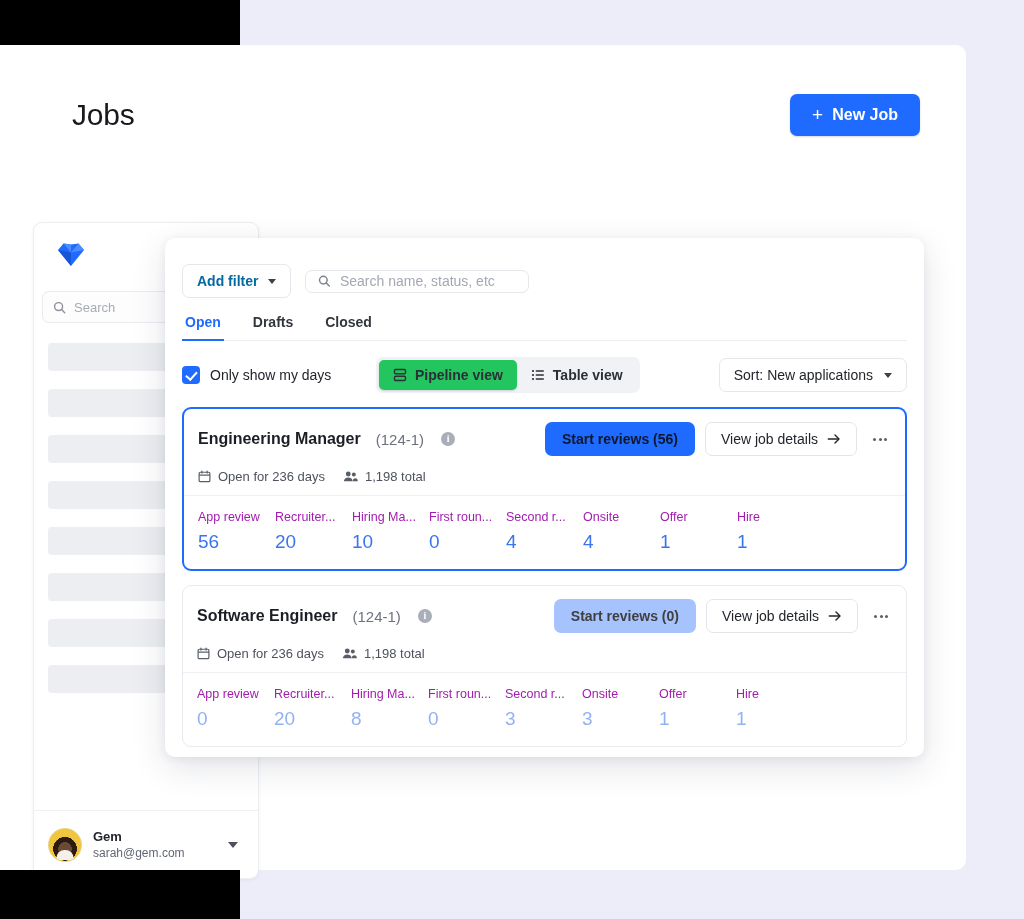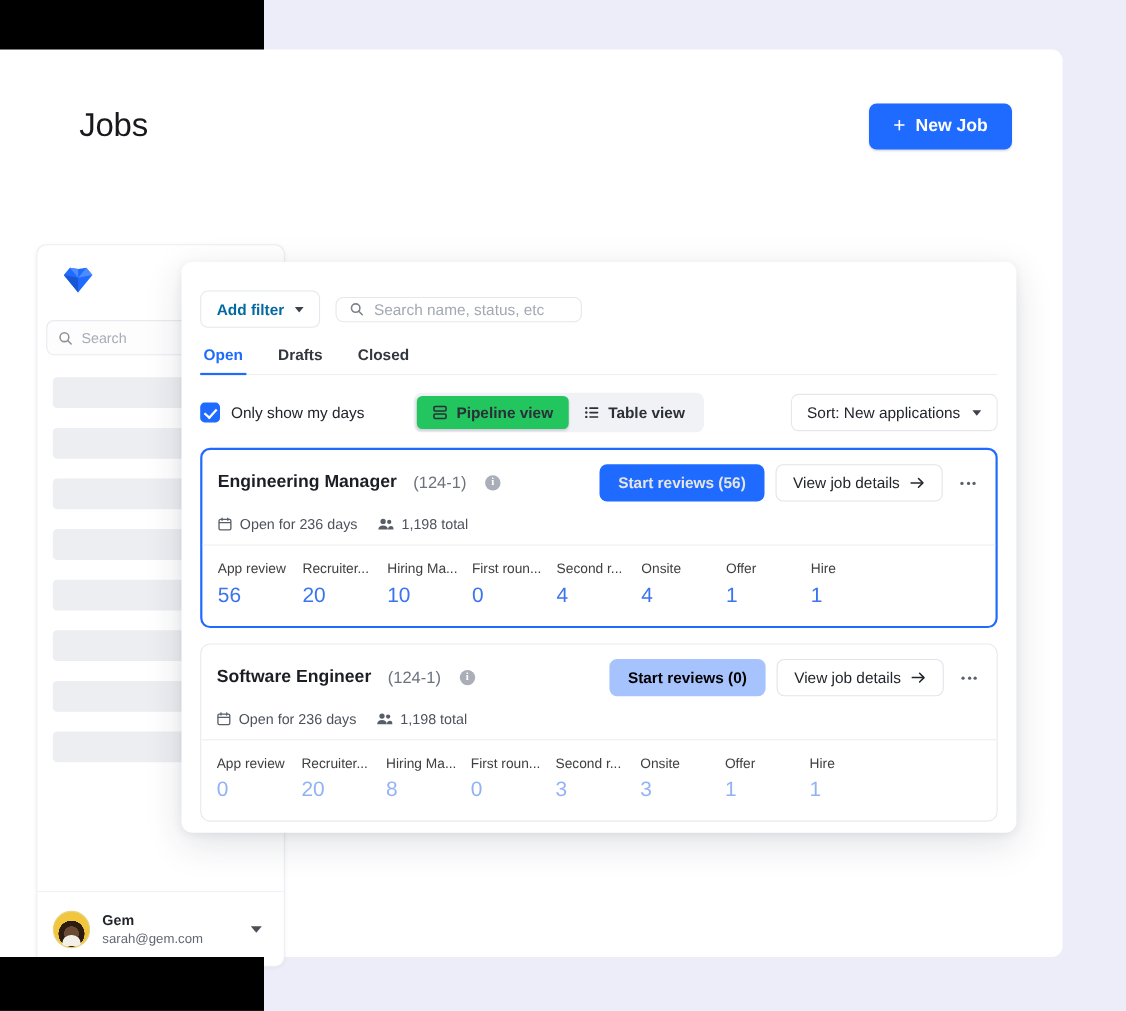--- a/index.html
+++ b/index.html
@@ -400,29 +400,29 @@
     display: flex;
     align-items: center;
     gap: 10px;
   }
   .btn-start {
     height: 34px;
     padding: 0 17px;
     border: none;
     border-radius: 7px;
     background: #1f6bff;
-    color: #e5e5e5;
+    color: #0f172a;
     font-size: 14px;
     font-weight: 700;
     font-family: "Liberation Sans", sans-serif;
     cursor: pointer;
   }
   .btn-start.disabled {
     background: #a6c3fd;
-    color: #000000;
+    color: #404040;
     cursor: default;
     margin-left: 24px;
   }
   .btn-details {
     display: flex;
     align-items: center;
     gap: 9px;
     height: 34px;
     padding: 0 15px;
     border: 1px solid #e1e4e9;
@@ -467,21 +467,21 @@
   .stages {
     display: flex;
     padding: 14px 14px 16px 14px;
   }
   .stage {
     width: 77px;
     flex: 0 0 auto;
   }
   .stage-label {
     font-size: 12.5px;
-    color: #404040;
+    color: #a21caf;
     white-space: nowrap;
     overflow: hidden;
     text-overflow: ellipsis;
     max-width: 64px;
   }
   .stage-value {
     font-size: 19px;
     color: #3a74ef;
     margin-top: 7px;
     font-weight: 400;

